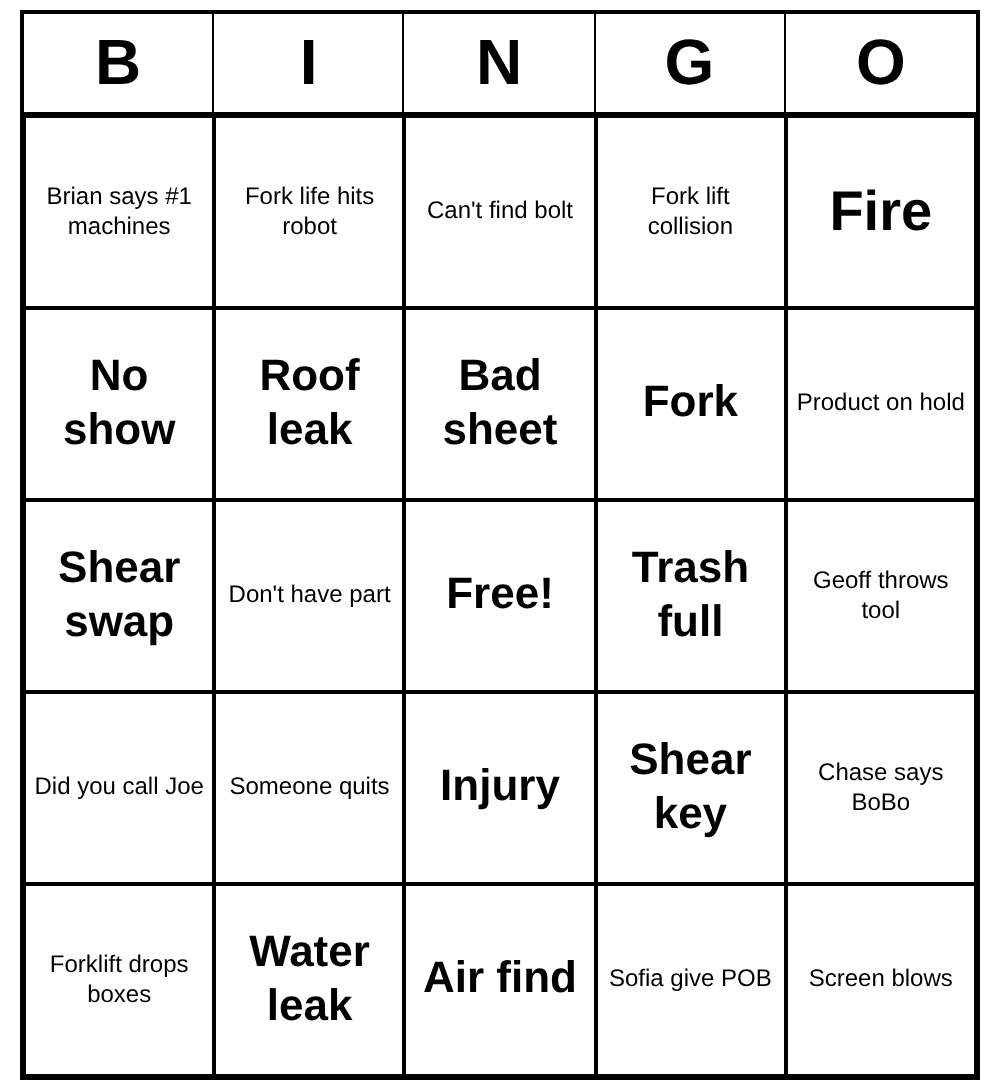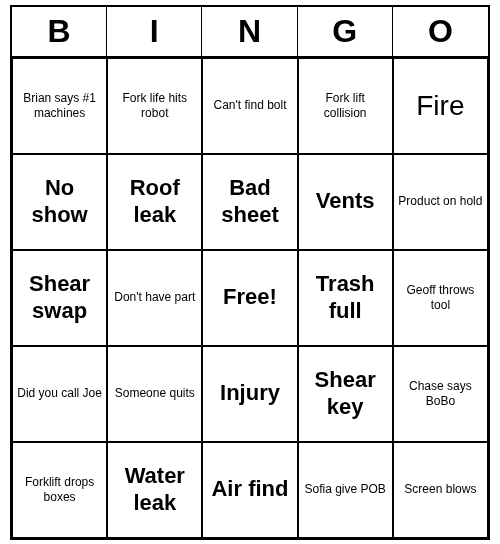--- a/index.html
+++ b/index.html
@@ -60,21 +60,21 @@
       line-height: 1.2;
     }
 
     .bingo-cell.large-text {
       font-size: 22px;
       font-weight: bold;
     }
 
     .bingo-cell.xlarge-text {
       font-size: 28px;
-      font-weight: normal;
+      font-weight: bold;
     }
 
     .bingo-cell.small-text {
       font-size: 12px;
     }
   </style>
 </head>
 <body>
 
 <div class="bingo-card">
@@ -87,21 +87,21 @@
     </div>
   <div class="bingo-grid">
   <div class="bingo-cell small-text">Brian says #1 machines</div>
       <div class="bingo-cell small-text">Fork life hits robot</div>
       <div class="bingo-cell small-text">Can't find bolt</div>
       <div class="bingo-cell small-text">Fork lift collision</div>
       <div class="bingo-cell xlarge-text">Fire</div>
       <div class="bingo-cell large-text">No show</div>
       <div class="bingo-cell large-text">Roof leak</div>
       <div class="bingo-cell large-text">Bad sheet</div>
-      <div class="bingo-cell large-text">Vents</div>
+      <div class="bingo-cell large-text">Fork</div>
       <div class="bingo-cell small-text">Product on hold</div>
       <div class="bingo-cell large-text">Shear swap</div>
       <div class="bingo-cell small-text">Don't have part</div>
       <div class="bingo-cell large-text">Free!</div>
       <div class="bingo-cell large-text">Trash full</div>
       <div class="bingo-cell small-text">Geoff throws tool</div>
       <div class="bingo-cell small-text">Did you call Joe</div>
       <div class="bingo-cell small-text">Someone quits</div>
       <div class="bingo-cell large-text">Injury</div>
       <div class="bingo-cell large-text">Shear key</div>

